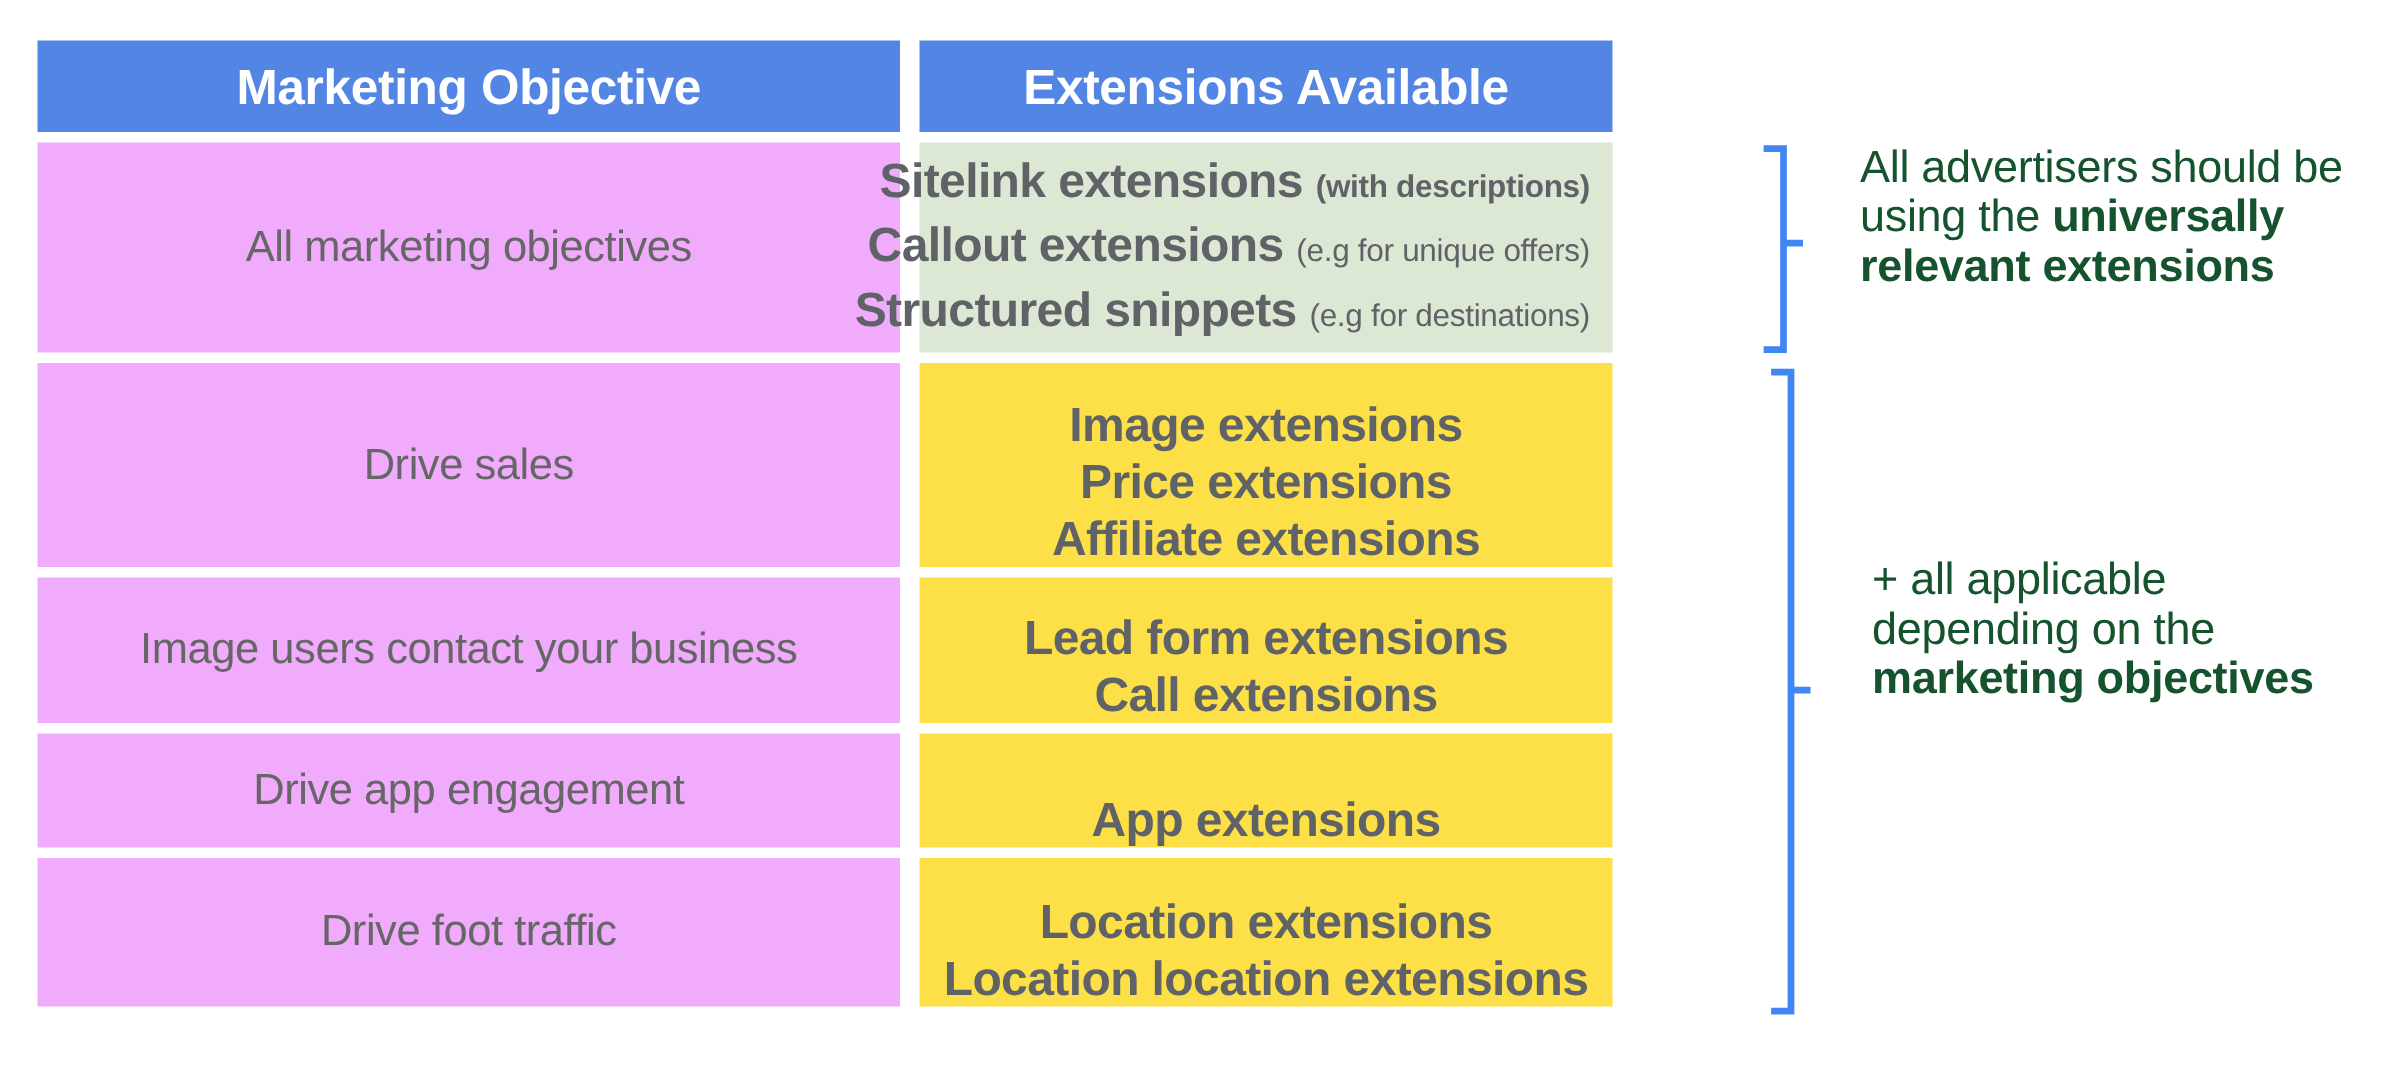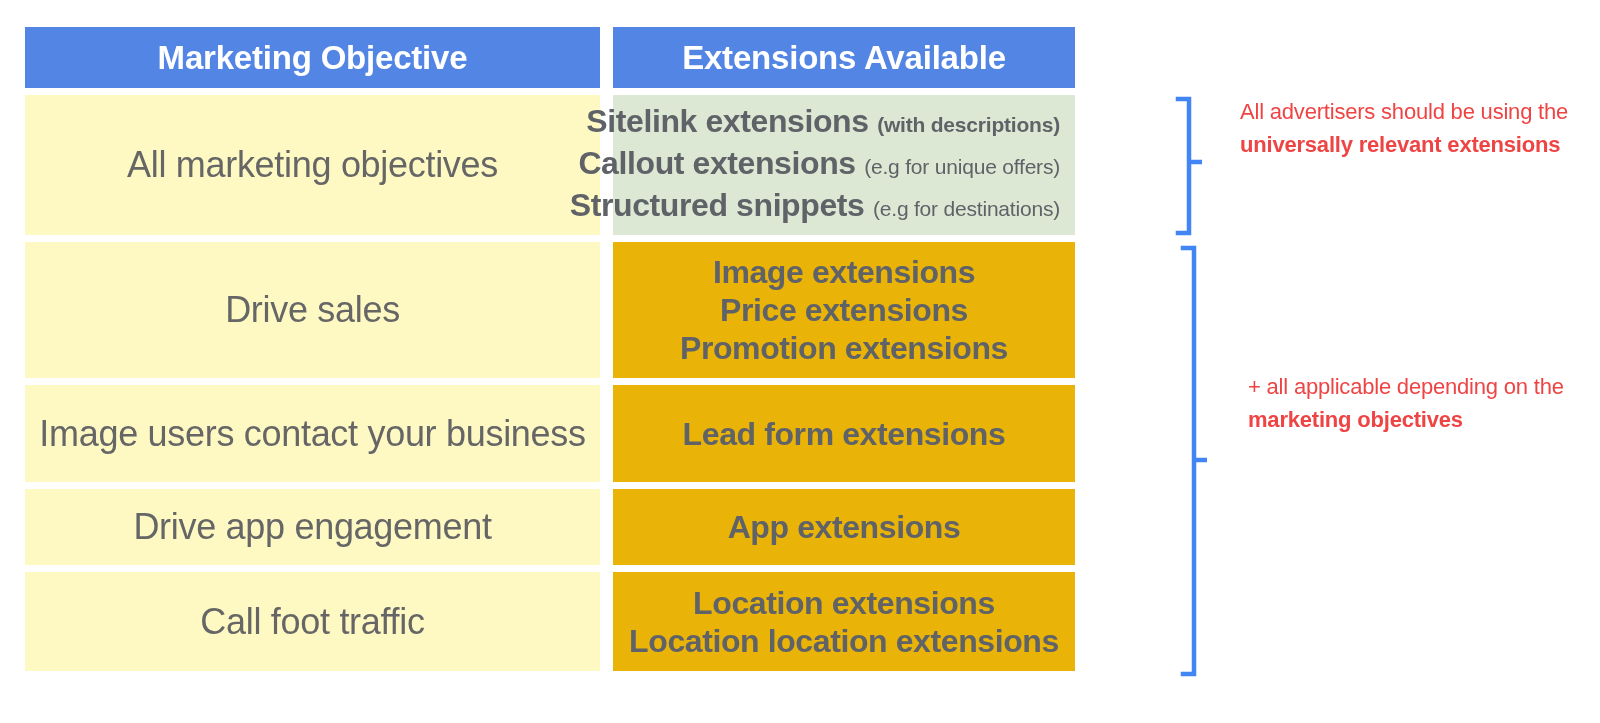--- a/index.html
+++ b/index.html
@@ -47,38 +47,38 @@
 
   
   .cell {
     box-sizing: border-box;
     display: flex;
     align-items: center;
     justify-content: center;
     margin-top: 7px;
   }
   .cell-objective {
-    background: #fef9c3;
+    background: #f0abfc;
     color: #666666;
-    font-size: 36px;
+    font-size: 29px;
     font-weight: normal;
     letter-spacing: -0.3px;
     text-align: left;
   }
   .cell-ext {
     color: #5F6368;
     font-weight: bold;
     font-size: 32px;
     letter-spacing: -0.4px;
     line-height: 38px;
     text-align: center;
     padding: 0 8px;
   }
   .cell-ext.green  { background: #DCE8D4; }
-  .cell-ext.blue   { background: #eab308; }
+  .cell-ext.blue   { background: #fde047; align-items: flex-end; }
 
   
   .cell-ext.green {
     justify-content: flex-end;
     text-align: right;
     padding: 0 15px 0 8px;
     line-height: 39px;
   }
   .ext-line { white-space: nowrap; }
   .ext-note {
@@ -91,22 +91,22 @@
   
   .h-row1 { height: 140px; }
   .h-row2 { height: 136px; }
   .h-row3 { height: 97px;  }
   .h-row4 { height: 76px;  }
   .h-row5 { height: 99px;  }
 
   
   .annot {
     position: absolute;
-    color: #ef4444;
-    font-size: 22px;
+    color: #14532d;
+    font-size: 30px;
     line-height: 33px;
     letter-spacing: -0.2px;
     font-weight: normal;
   }
   .annot b { font-weight: bold; }
   .annot-1 { left: 1240px; top: 95px;  width: 330px; }
   .annot-2 { left: 1248px; top: 370px; width: 330px; }
 
   .brace {
     position: absolute;
@@ -124,21 +124,21 @@
     <div class="header-cell">Marketing Objective</div>
 
     <div class="cell cell-objective h-row1">All marketing objectives</div>
 
     <div class="cell cell-objective h-row2">Drive sales</div>
 
     <div class="cell cell-objective h-row3">Image users contact your business</div>
 
     <div class="cell cell-objective h-row4">Drive app engagement</div>
 
-    <div class="cell cell-objective h-row5">Call foot traffic</div>
+    <div class="cell cell-objective h-row5">Drive foot traffic</div>
   </div>
 
   <div class="col col-right">
     <div class="header-cell">Extensions Available</div>
 
     <div class="cell cell-ext green h-row1">
       <div>
         <div class="ext-line">
           <span>Sitelink extensions</span>
           <span class="ext-note">(with descriptions)</span>
@@ -151,27 +151,28 @@
           <span>Structured snippets</span>
           <span class="ext-note regular">(e.g for destinations)</span>
         </div>
       </div>
     </div>
 
     <div class="cell cell-ext blue h-row2">
       <div>
         <div class="ext-line">Image extensions</div>
         <div class="ext-line">Price extensions</div>
-        <div class="ext-line">Promotion extensions</div>
+        <div class="ext-line">Affiliate extensions</div>
       </div>
     </div>
 
     <div class="cell cell-ext blue h-row3">
       <div>
         <div class="ext-line">Lead form extensions</div>
+        <div class="ext-line">Call extensions</div>
       </div>
     </div>
 
     <div class="cell cell-ext blue h-row4">
       <div>
         <div class="ext-line">App extensions</div>
       </div>
     </div>
 
     <div class="cell cell-ext blue h-row5">

